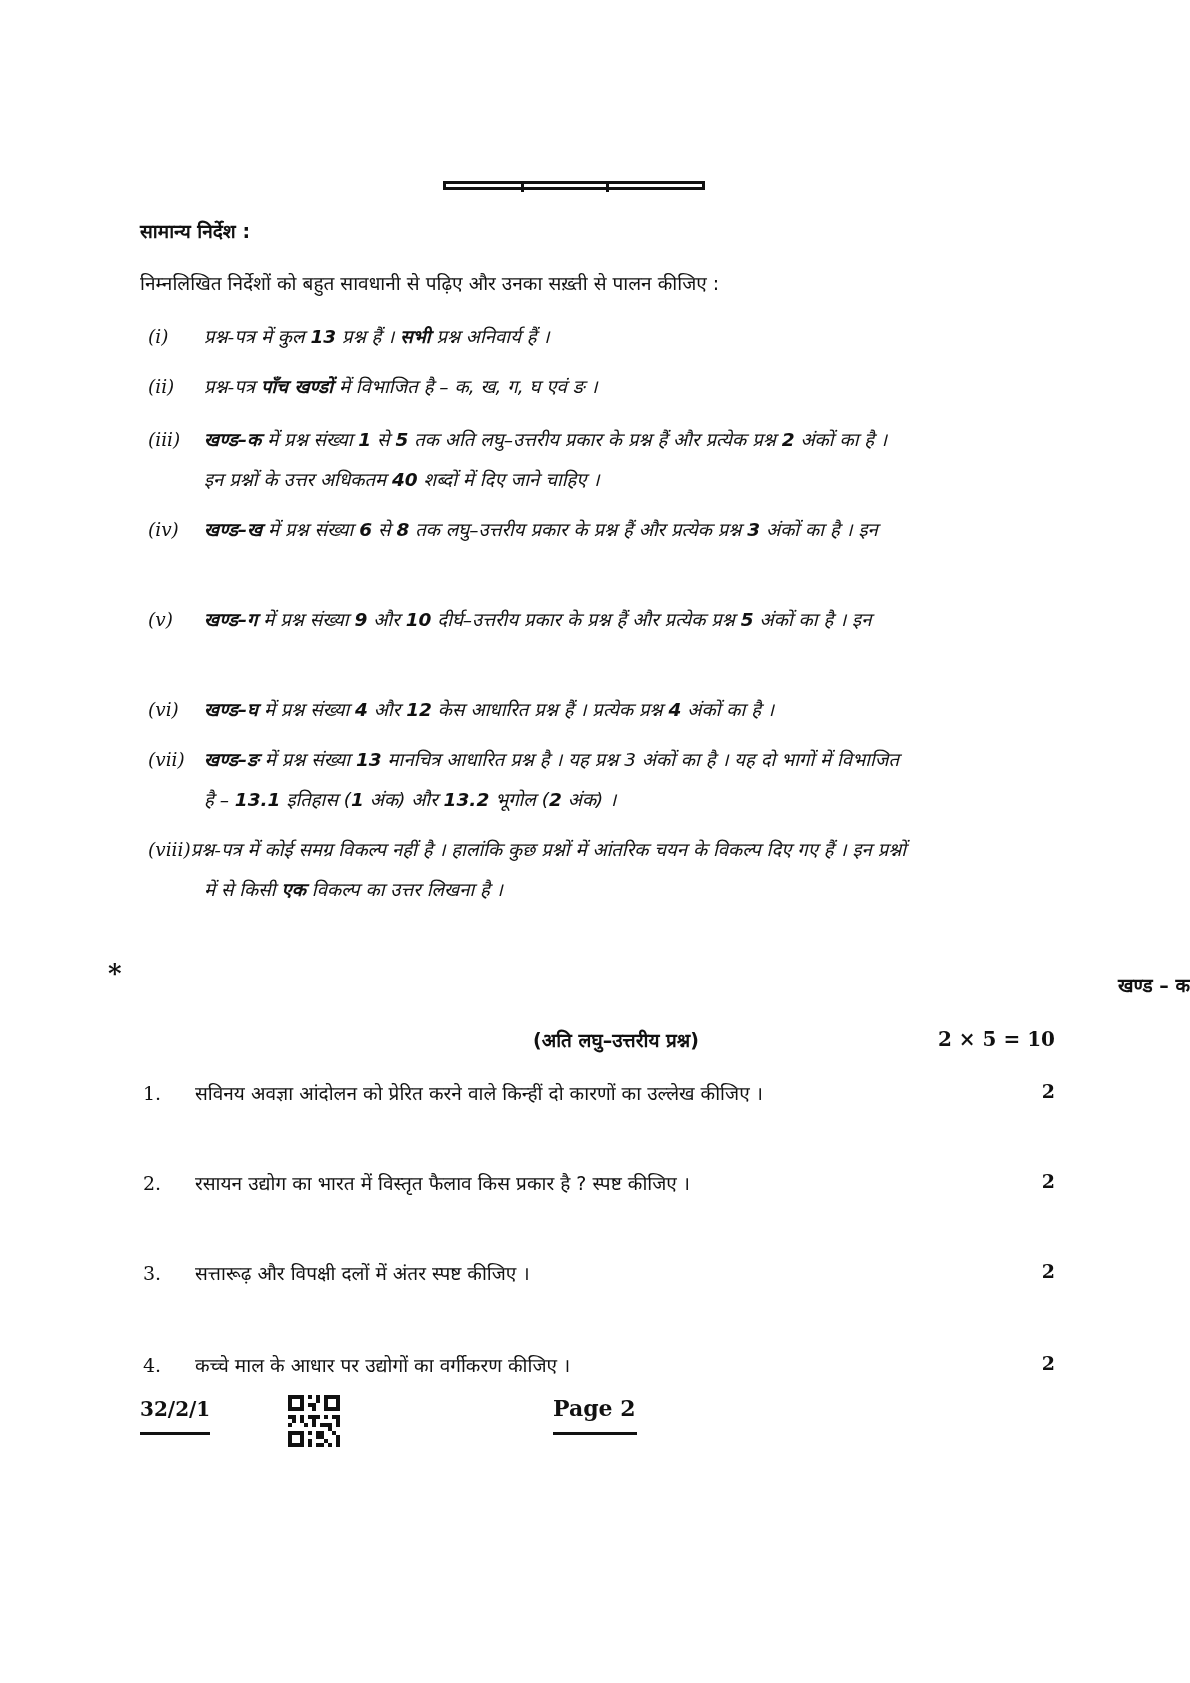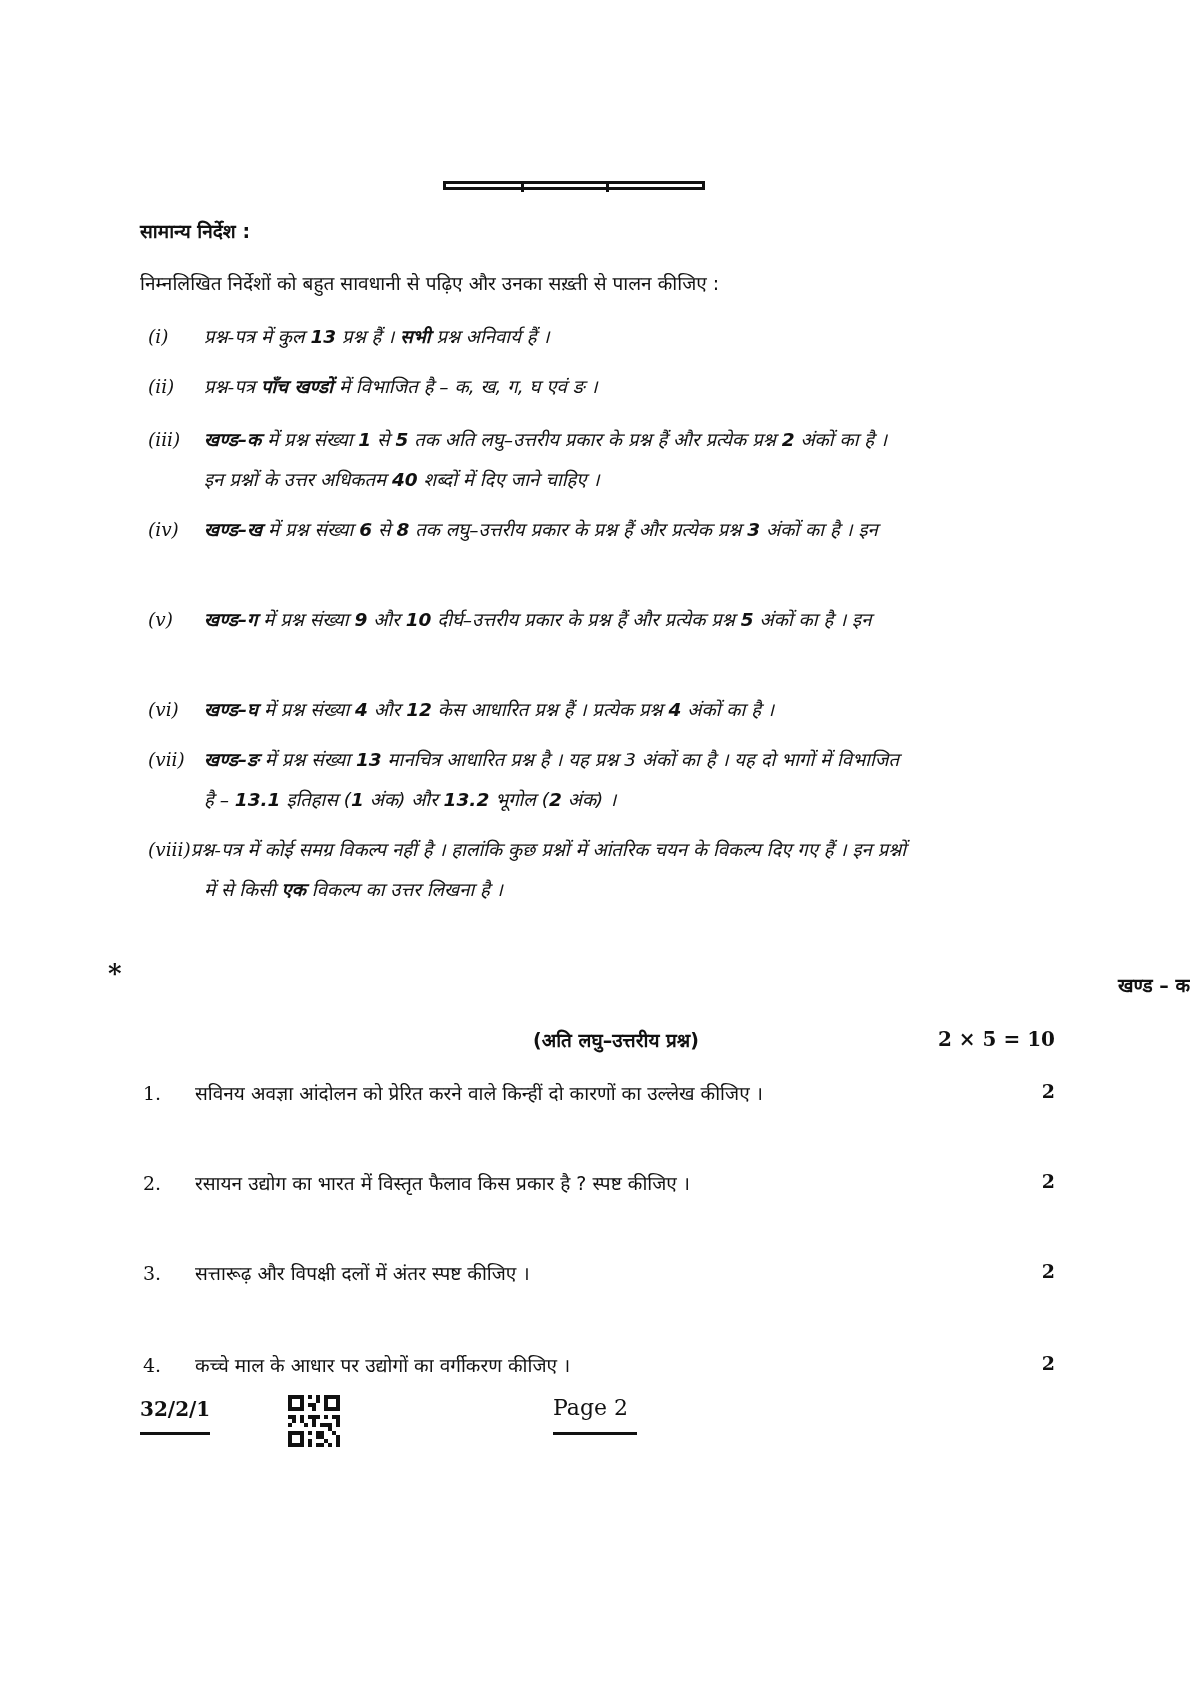--- a/index.html
+++ b/index.html
@@ -16,21 +16,21 @@
   .item b { font-weight: bold; }
   .star { left: 108px; top: 958px; font-size: 26px; font-weight: bold; }
   .sec-title { left: 0; width: 1190px; top: 972px; text-align: right; font-family: "DejaVu Sans", "Liberation Sans", sans-serif; font-weight: bold; font-size: 19px; }
   .sec-sub { left: 0; width: 1190px; top: 1027px; text-align: center; font-family: "DejaVu Sans", "Liberation Sans", sans-serif; font-weight: bold; font-size: 19px; padding-left: 21px; }
   .sec-marks { right: 135px; top: 1027px; font-weight: bold; font-size: 20px; margin-left: 40px; }
   .q { left: 143px; width: 912px; font-family: "DejaVu Sans", "Liberation Sans", sans-serif; font-size: 19px; }
   .q .qn { display: inline-block; width: 52px; font-family: "DejaVu Serif", "Liberation Serif", serif; }
   .q .qm { position: absolute; right: 0; top: 0; font-family: "DejaVu Serif", "Liberation Serif", serif; font-weight: bold; }
   .foot-code { left: 140px; top: 1397px; font-weight: bold; font-size: 20px; text-align: right; }
   .foot-line1 { left: 140px; top: 1432px; width: 70px; height: 3px; background: #111; }
-  .foot-page { left: 553px; top: 1395px; font-weight: normal; font-size: 22px; }
+  .foot-page { left: 553px; top: 1395px; font-weight: bold; font-size: 22px; }
   .foot-line2 { left: 553px; top: 1432px; width: 84px; height: 3px; background: #111; }
   .qr { left: 288px; top: 1395px; width: 52px; height: 52px; }
 </style>
 </head>
 <body>
 
 <div class="abs topbar">
   <div class="div" style="left:75px"></div>
   <div class="div" style="left:160px"></div>
 </div>

